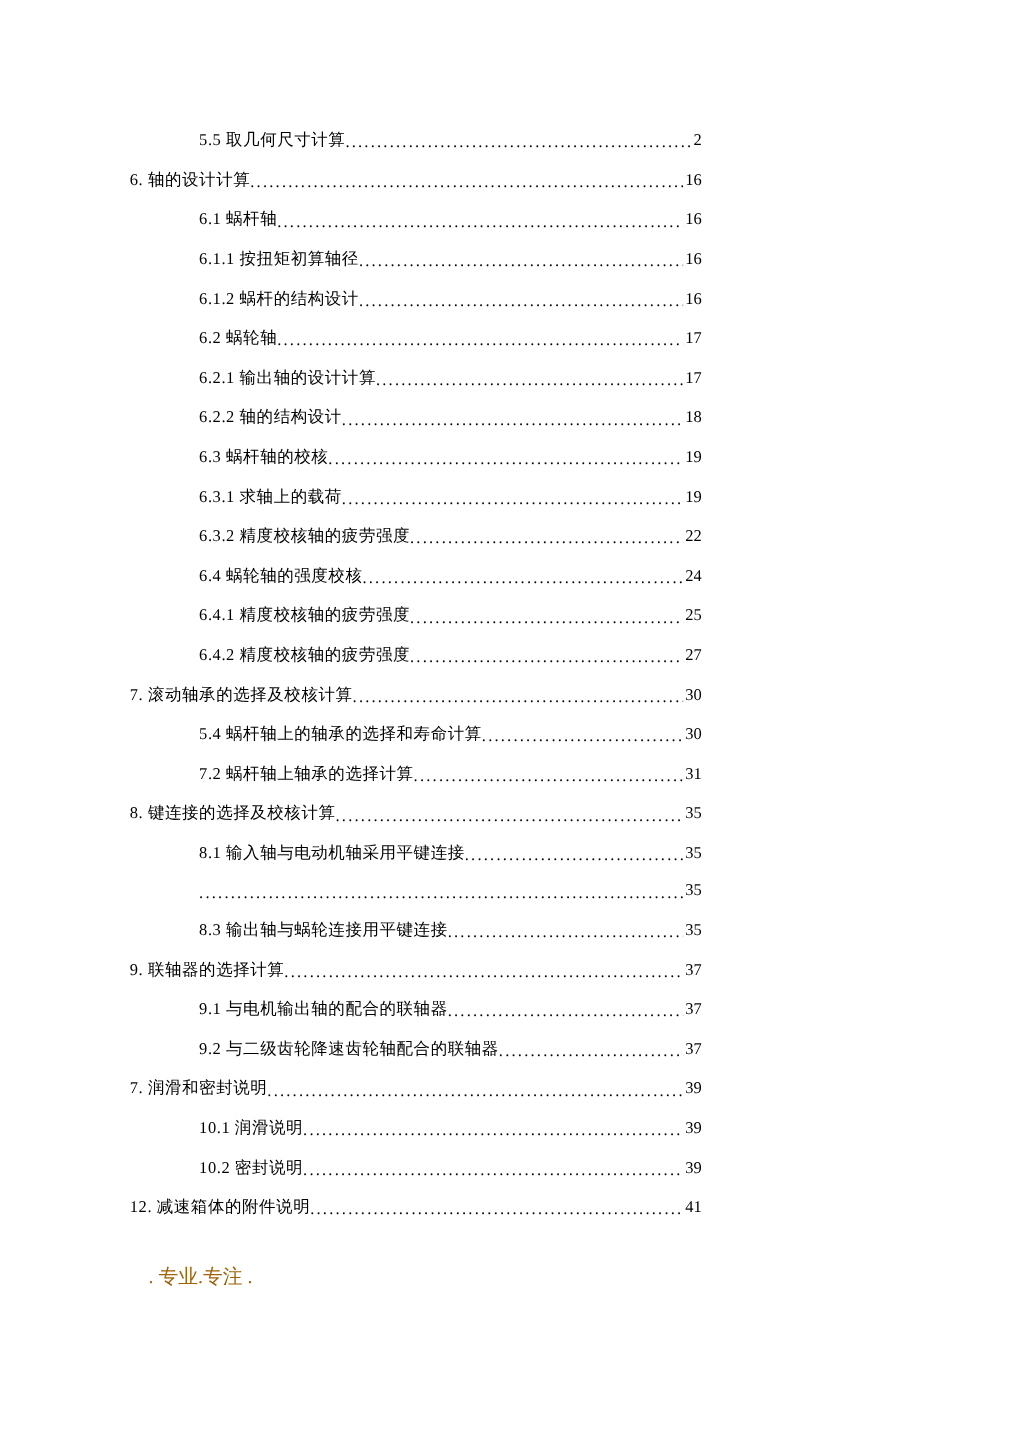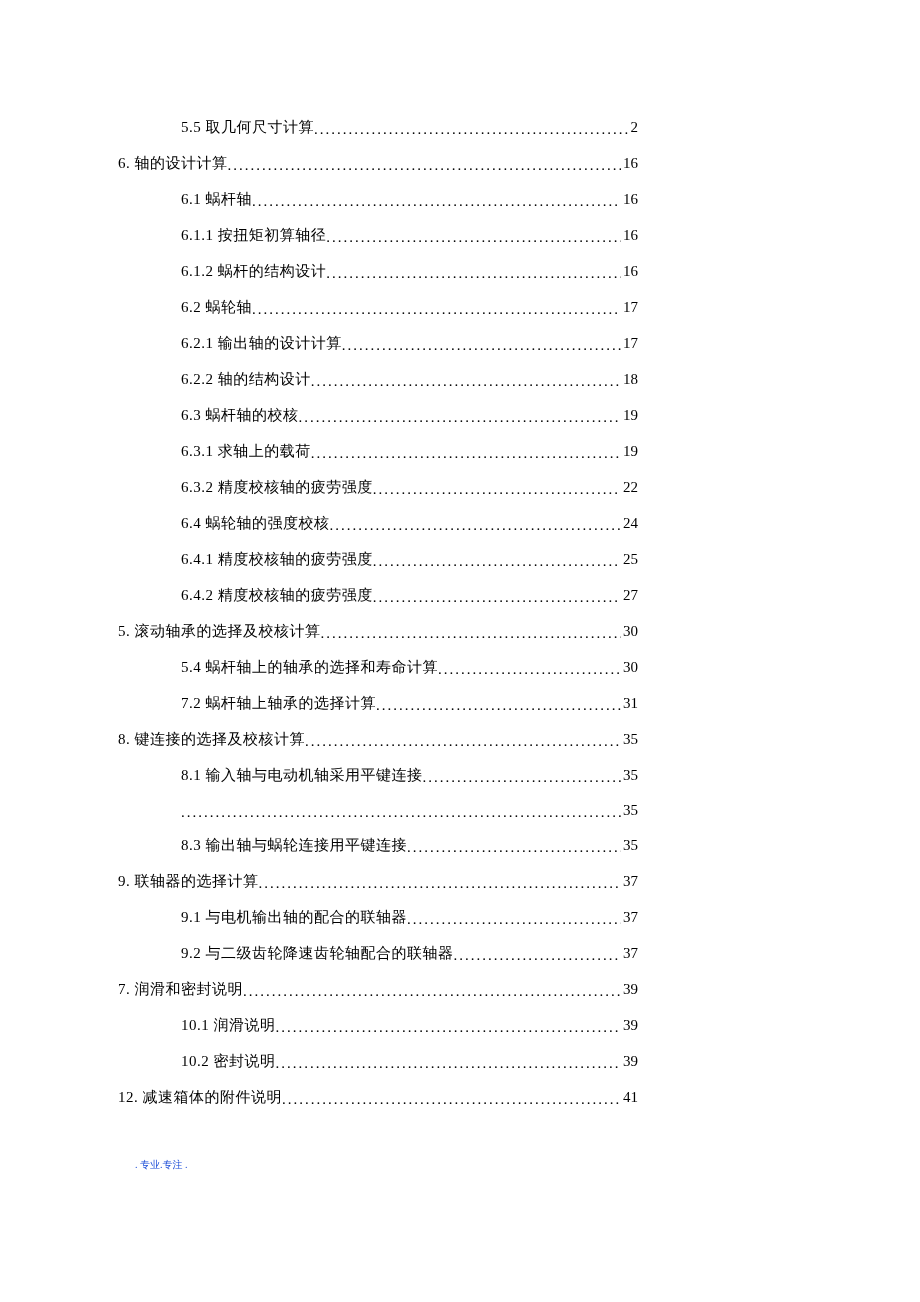--- a/index.html
+++ b/index.html
@@ -46,22 +46,22 @@
     white-space: nowrap;
   }
   .pagenum {
     flex: 0 0 auto;
     padding-left: 2px;
   }
   .footer {
     position: absolute;
     left: 135px;
     bottom: 130px;
-    font-size: 10px;
-    color: #1d4ed8;
+    font-size: 18px;
+    color: #a16207;
   }
 </style>
 </head>
 <body>
 
 <div class="page">
   <div id="toc-container">
       <div class="toc-line indent-1">
         <span class="label">5.5 取几何尺寸计算 </span>
         <span class="dots"></span>
@@ -126,21 +126,21 @@
         <span class="label">6.4.1 精度校核轴的疲劳强度 </span>
         <span class="dots"></span>
         <span class="pagenum">25</span>
       </div>
       <div class="toc-line indent-1">
         <span class="label">6.4.2 精度校核轴的疲劳强度 </span>
         <span class="dots"></span>
         <span class="pagenum">27</span>
       </div>
       <div class="toc-line indent-0">
-        <span class="label">5. 滚动轴承的选择及校核计算 </span>
+        <span class="label">7. 滚动轴承的选择及校核计算 </span>
         <span class="dots"></span>
         <span class="pagenum">30</span>
       </div>
       <div class="toc-line indent-1">
         <span class="label">5.4 蜗杆轴上的轴承的选择和寿命计算 </span>
         <span class="dots"></span>
         <span class="pagenum">30</span>
       </div>
       <div class="toc-line indent-1">
         <span class="label">7.2 蜗杆轴上轴承的选择计算 </span>

